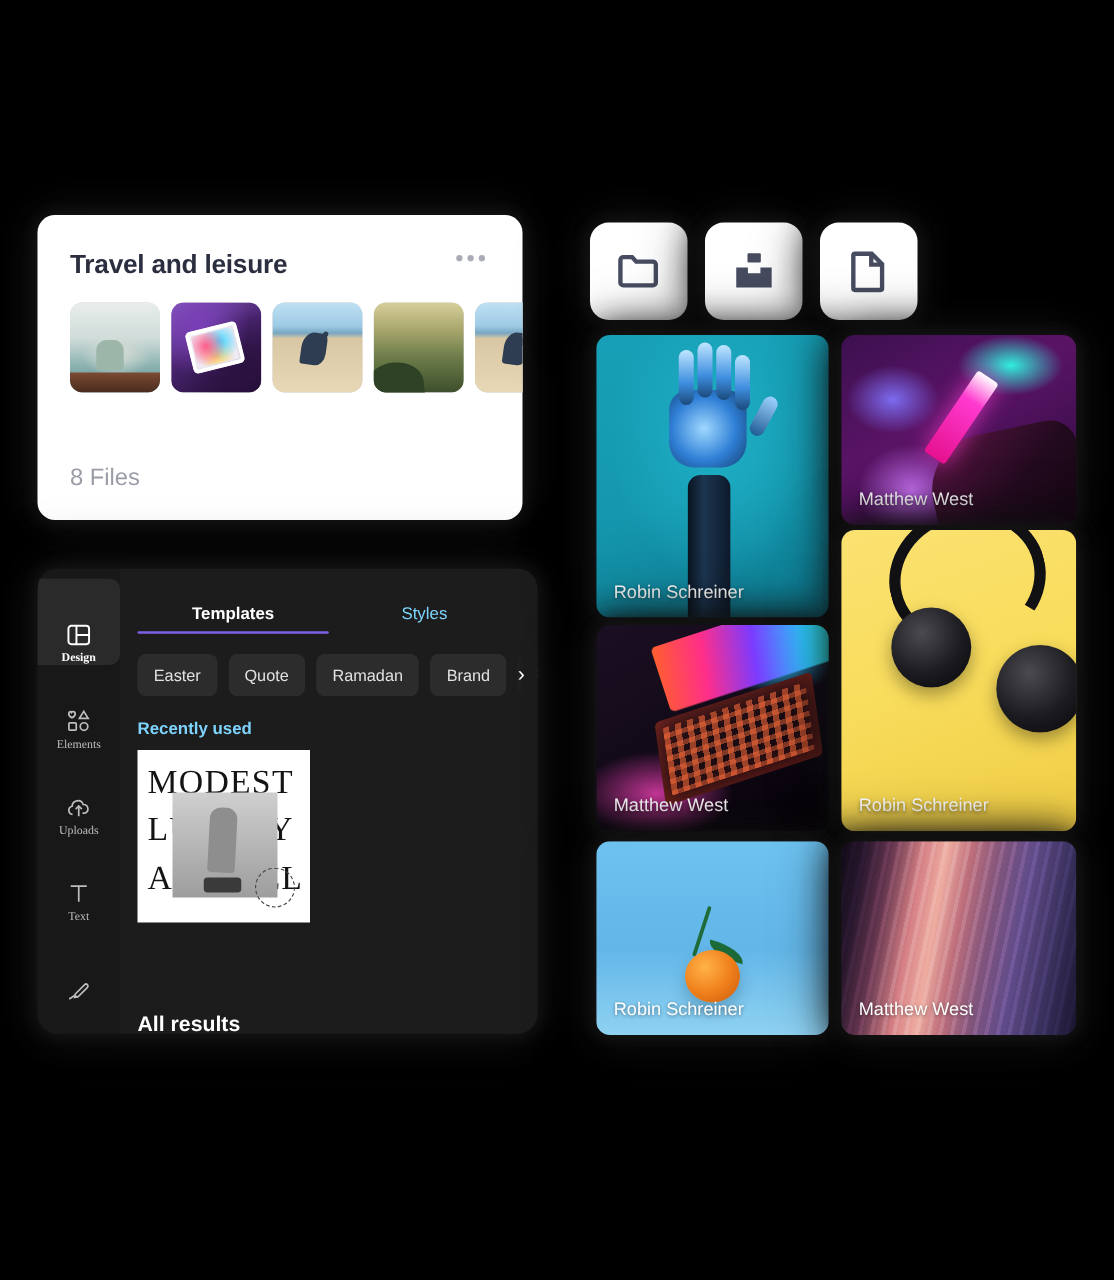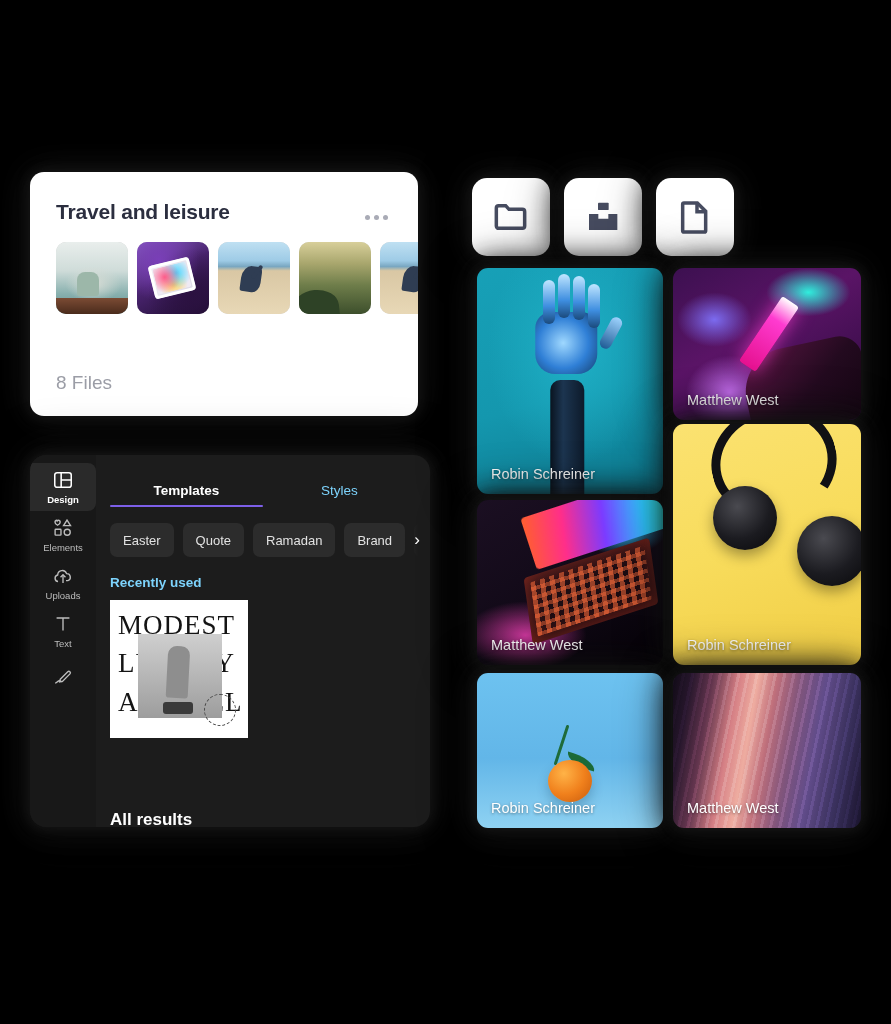--- a/index.html
+++ b/index.html
@@ -34,21 +34,21 @@
     left: 30px;
     top: 172px;
     width: 388px;
     height: 244px;
     background: #ffffff;
     border-radius: 14px;
     overflow: hidden;
   }
   #folder-card-header {
     display: flex;
-    align-items: flex-end;
+    align-items: flex-start;
     justify-content: space-between;
     padding: 28px 26px 0 26px;
   }
   #folder-card-title {
     font-size: 21px;
     font-weight: bold;
     color: #2b2e3f;
     letter-spacing: -0.2px;
   }
   .dots-icon {
@@ -161,28 +161,29 @@
 
   #editor-rail {
     width: 66px;
     flex: 0 0 66px;
     background: #181818;
     padding-top: 8px;
     position: relative;
   }
   .rail-item {
     position: relative;
-    height: 48px;
+    height: 69px;
     display: flex;
     flex-direction: column;
     align-items: center;
-    justify-content: center;
+    justify-content: flex-end;
     gap: 4px;
     color: #bdbdbd;
     cursor: pointer;
+    font-family: Liberation Serif, serif;
   }
   .rail-item.active {
     background: #2a2a2a;
     color: #ffffff;
     border-radius: 0 8px 8px 0;
   }
   .rail-label { font-size: 9.5px; line-height: 1; white-space: nowrap; }
   .rail-item.active .rail-label { font-weight: bold; }
   .rail-ico { width: 22px; height: 22px; display:block; }
   .rail-ico svg { width: 100%; height: 100%; display:block; }

